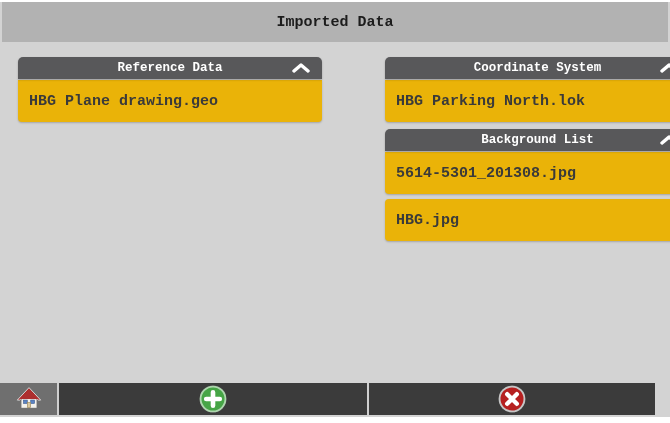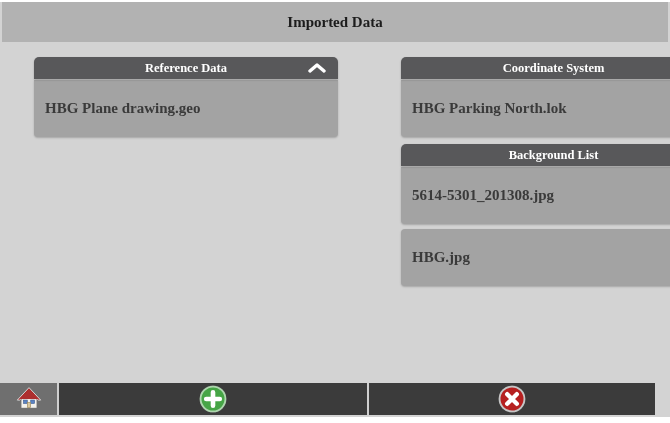--- a/index.html
+++ b/index.html
@@ -1,49 +1,49 @@
 <!DOCTYPE html>
 <html><head>
 <meta charset="utf-8">
 <style>
   html,body{margin:0;padding:0;background:#ffffff;}
   #app{
     position:relative;width:670px;height:423px;overflow:hidden;
-    font-family:Liberation Serif, serif;
+    font-family:Liberation Mono, monospace;
     background:#ffffff;
   }
   .content-bg{
     position:absolute;left:0;top:2px;width:670px;height:415px;
     background:#d3d3d3;
   }
   .titlebar{
     position:absolute;left:2px;top:2px;width:666px;height:40px;
     background:#b2b2b2;display:flex;align-items:center;justify-content:center;
   }
   .titlebar .title{
     font-size:15px;font-weight:bold;color:#1c1c1c;
   }
-  .panel{position:absolute;margin-left:16px;}
+  .panel{position:absolute;}
   .panel-left{left:18px;top:57px;width:304px;}
   .panel-right{left:345px;top:57px;width:305px;padding-left:40px;}
   .section{margin-bottom:7px;}
   .section-header{
     position:relative;height:22px;background:#58585a;
     border-radius:5px 5px 0 0;
     display:flex;align-items:center;justify-content:center;
     box-shadow:0 1px 2px rgba(0,0,0,0.25);
   }
   .section-header .hdr-label{
     color:#ffffff;font-size:12.5px;font-weight:bold;
   }
   .section-header .chev{
     position:absolute;right:12px;top:6px;width:18px;height:10px;
   }
   .row{
-    height:57px;background:#a3a3a3;margin-top:1px;
+    height:42px;background:#eab308;margin-top:1px;
     border-radius:4px;display:flex;align-items:center;
     padding-left:11px;box-sizing:border-box;
     box-shadow:0 1px 2px rgba(0,0,0,0.22);
     font-size:15px;font-weight:bold;color:#3a3a3a;
   }
   .row.first{border-top-left-radius:0;border-top-right-radius:0;}
   .row + .row{margin-top:5px;}
   .toolbar{
     position:absolute;left:0;top:383px;width:655px;height:32px;
     display:flex;background:#3b3b3b;

